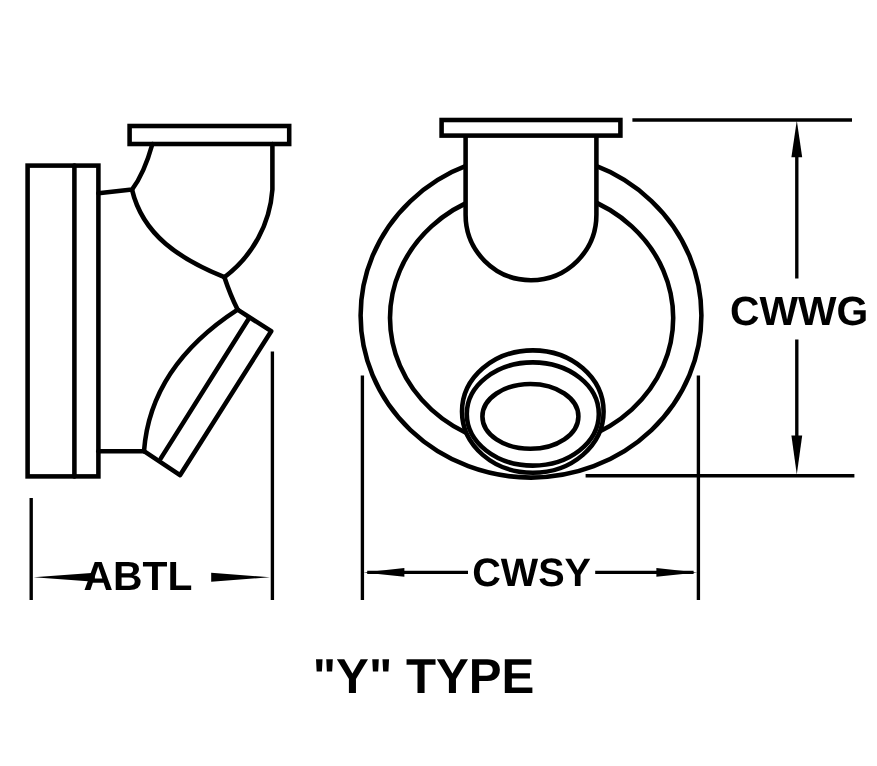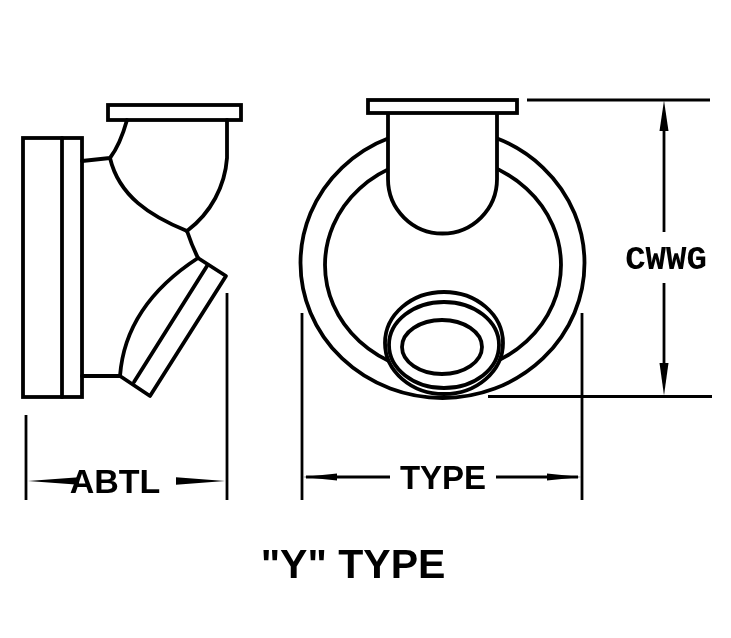--- a/index.html
+++ b/index.html
@@ -26,21 +26,21 @@
     position: absolute;
     transform: translate(-50%, -50%);
     font-weight: bold;
     color: #000000;
     white-space: nowrap;
     letter-spacing: 0px;
     line-height: 1;
   }
   #abtl-label  { left: 115px; top: 481px; font-size: 34px; }
   #cwsy-label  { left: 443px; top: 477px; font-size: 33px; }
-  #cwwg-label  { left: 666px; top: 260px; font-size: 34px; font-family: Liberation Mono, monospace; }
+  #cwwg-label  { left: 666px; top: 260px; font-size: 34px; }
   #title-label {
     position: absolute;
     left: 353px; top: 564px;
     transform: translate(-50%, -50%);
     font-size: 41px;
     font-weight: bold;
     color: #000000;
     white-space: nowrap;
     line-height: 1;
   }
@@ -121,18 +121,18 @@
         <line class="dimline" x1="26" y1="415" x2="26" y2="500"></line>
         <line class="dimline" x1="227" y1="293" x2="227" y2="500"></line>
         <polygon class="arrowhead" points="28,481 79,477.3 79,484.7"></polygon>
         <polygon class="arrowhead" points="225,481 176,477.3 176,484.7"></polygon>
       </g>
 
     </g>
   </svg>
 
   <div id="abtl-label" class="dim-label">ABTL</div>
-  <div id="cwsy-label" class="dim-label">TYPE</div>
+  <div id="cwsy-label" class="dim-label">CWSY</div>
   <div id="cwwg-label" class="dim-label">CWWG</div>
 
   <div id="title-label">"Y" TYPE</div>
 
 </div>
 
 </body></html>

